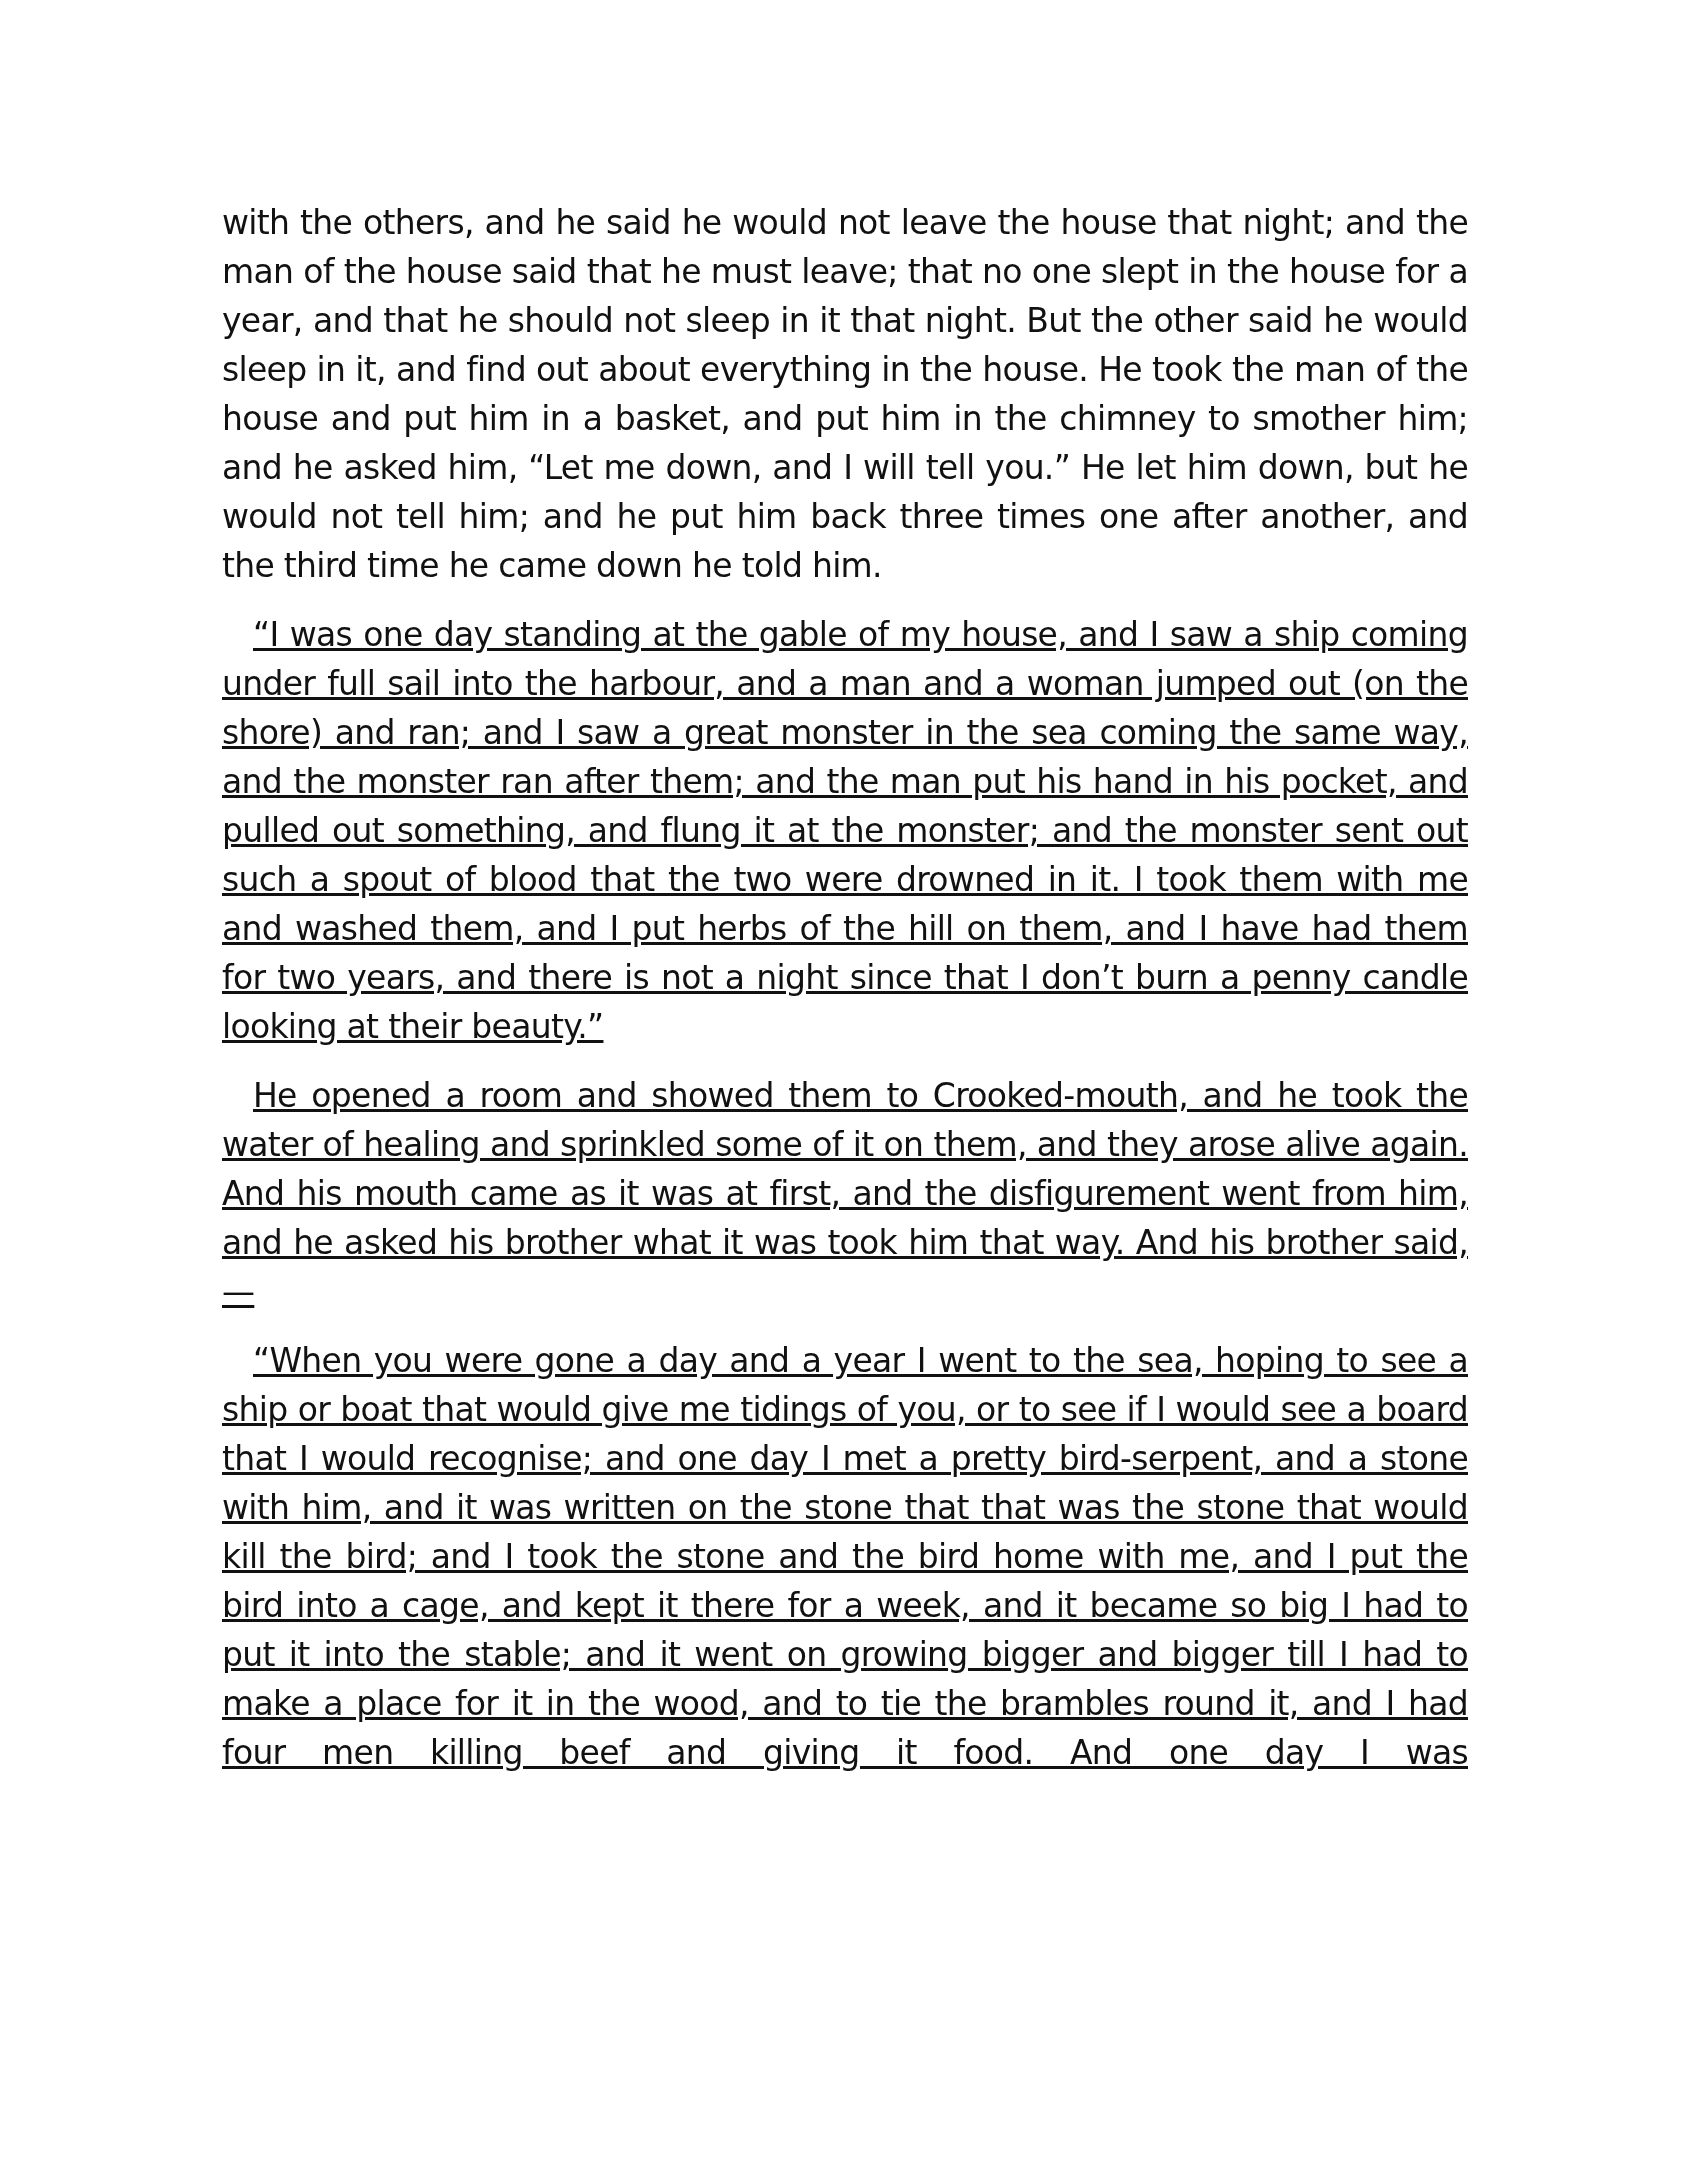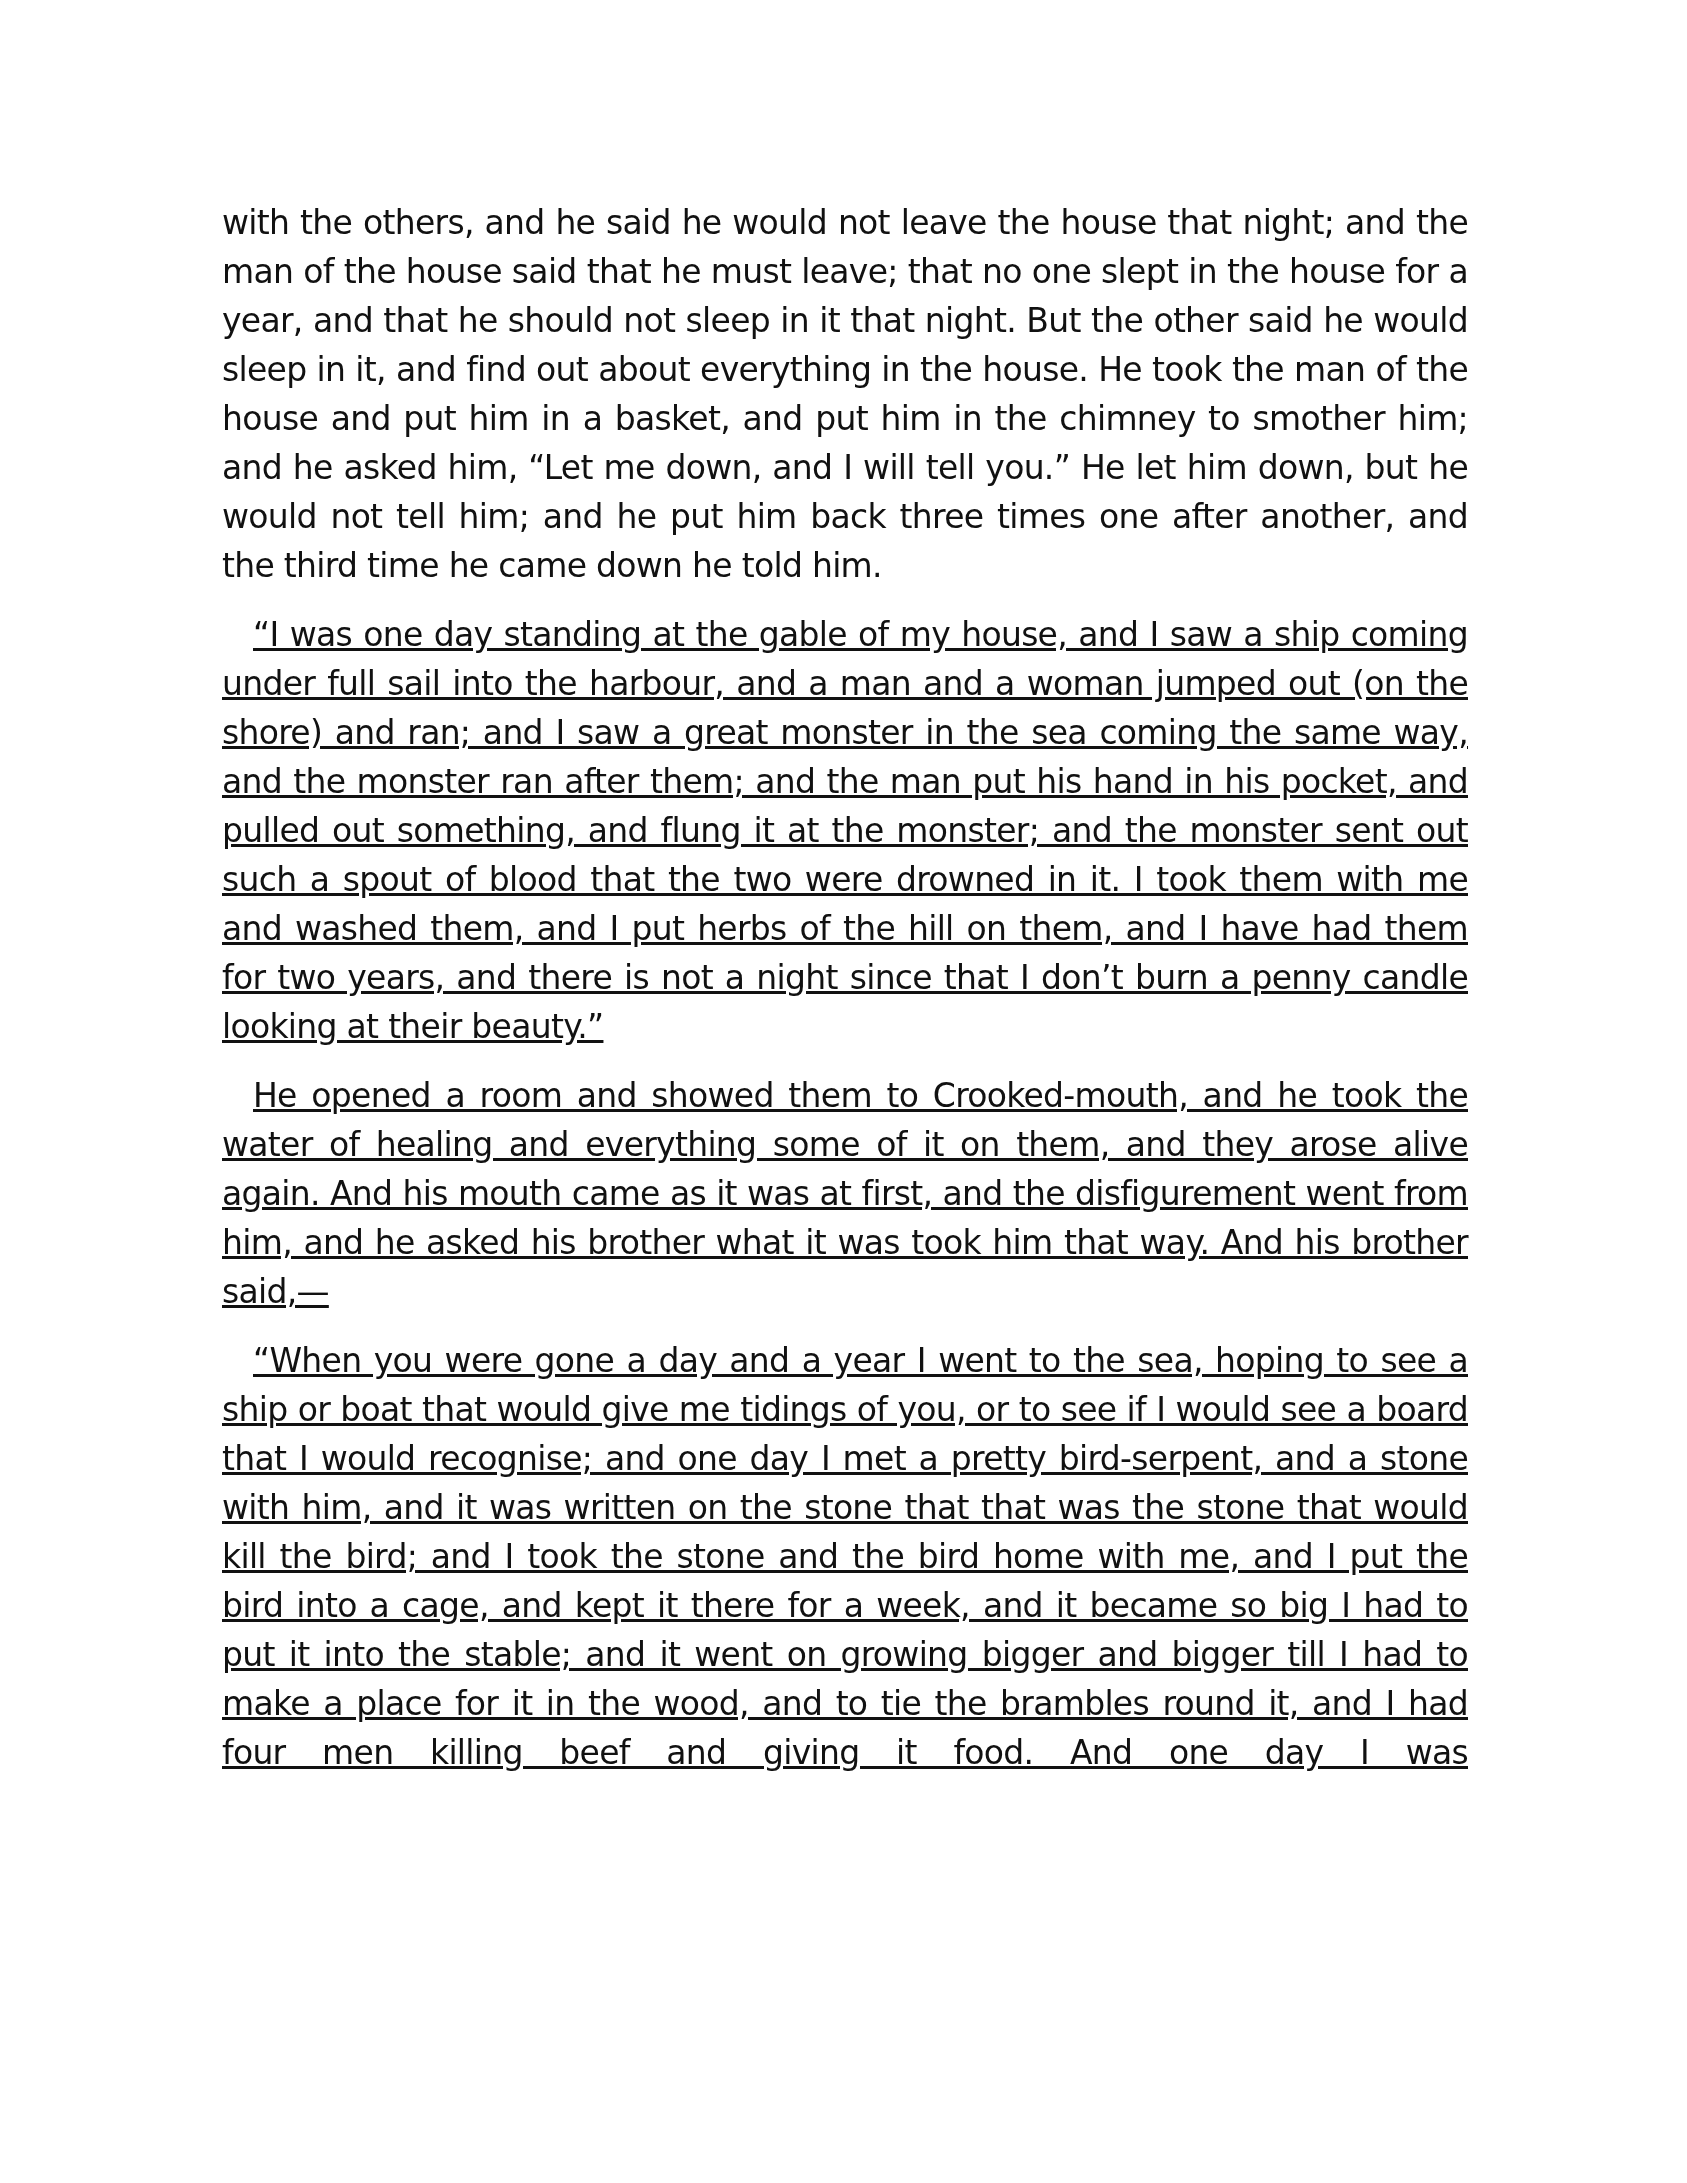--- a/index.html
+++ b/index.html
@@ -23,16 +23,16 @@
   }
   .page p.indent { text-indent: 31px; text-decoration: underline; }
   .page p.last { text-align-last: justify; }
 </style>
 </head>
 <body>
 
 <div class="page">
   <p>with the others, and he said he would not leave the house that night; and the man of the house said that he must leave; that no one slept in the house for a year, and that he should not sleep in it that night. But the other said he would sleep in it, and find out about everything in the house. He took the man of the house and put him in a basket, and put him in the chimney to smother him; and he asked him, “Let me down, and I will tell you.” He let him down, but he would not tell him; and he put him back three times one after another, and the third time he came down he told him.</p>
   <p class="indent">“I was one day standing at the gable of my house, and I saw a ship coming under full sail into the harbour, and a man and a woman jumped out (on the shore) and ran; and I saw a great monster in the sea coming the same way, and the monster ran after them; and the man put his hand in his pocket, and pulled out something, and flung it at the monster; and the monster sent out such a spout of blood that the two were drowned in it. I took them with me and washed them, and I put herbs of the hill on them, and I have had them for two years, and there is not a night since that I don’t burn a penny candle looking at their beauty.”</p>
-  <p class="indent">He opened a room and showed them to Crooked-mouth, and he took the water of healing and everything some of it on them, and they arose alive again. And his mouth came as it was at first, and the disfigurement went from him, and he asked his brother what it was took him that way. And his brother said,—</p>
+  <p class="indent">He opened a room and showed them to Crooked-mouth, and he took the water of healing and sprinkled some of it on them, and they arose alive again. And his mouth came as it was at first, and the disfigurement went from him, and he asked his brother what it was took him that way. And his brother said,—</p>
   <p class="indent last">“When you were gone a day and a year I went to the sea, hoping to see a ship or boat that would give me tidings of you, or to see if I would see a board that I would recognise; and one day I met a pretty bird-serpent, and a stone with him, and it was written on the stone that that was the stone that would kill the bird; and I took the stone and the bird home with me, and I put the bird into a cage, and kept it there for a week, and it became so big I had to put it into the stable; and it went on growing bigger and bigger till I had to make a place for it in the wood, and to tie the brambles round it, and I had four men killing beef and giving it food. And one day I was</p>
 </div>
 
 
 </body></html>

